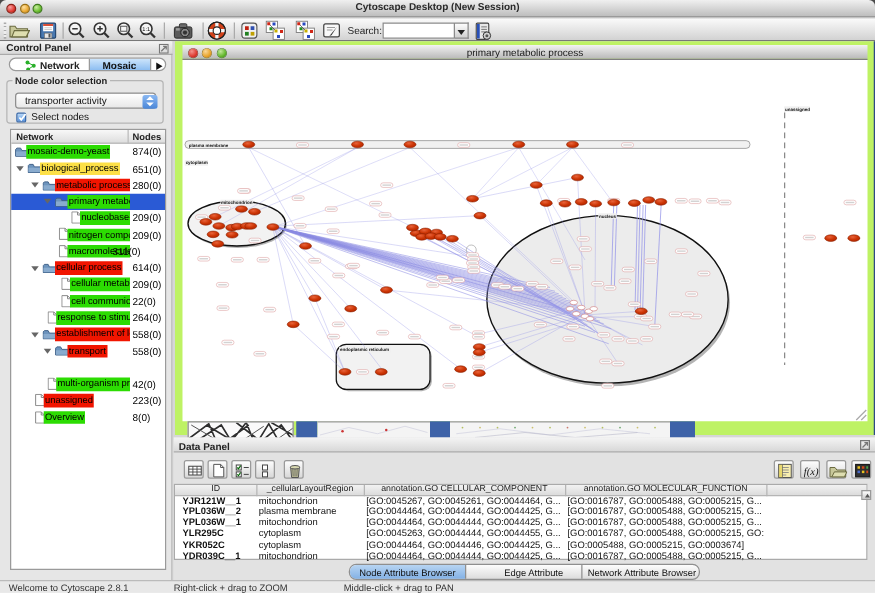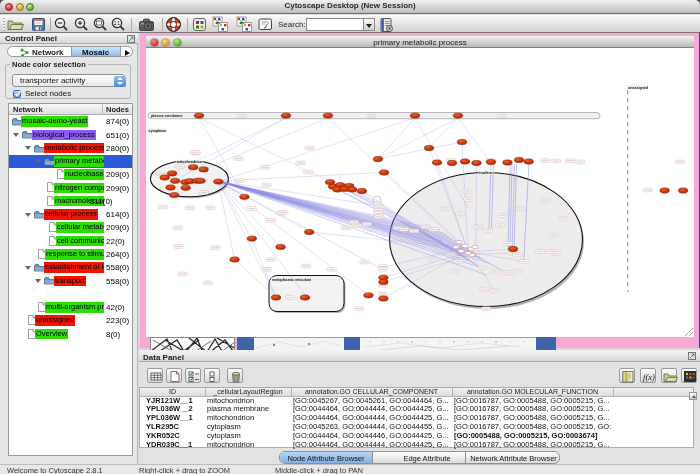--- a/index.html
+++ b/index.html
@@ -113,21 +113,21 @@
           <rect x="2" y="1.5" width="10" height="13" rx="1" fill="#e8e8e8" stroke="#444" stroke-width="0.9"></rect>
           <rect x="2.6" y="2.2" width="2.2" height="11.6" fill="#2850b8"></rect>
           <path d="M6 4.5 L10.5 4.5 M6 6.5 L10.5 6.5 M6 8.5 L10.5 8.5" stroke="#777" stroke-width="0.8"></path>
           <circle cx="10.5" cy="11.5" r="3" fill="#d0d0d0" stroke="#333" stroke-width="0.8"></circle>
           <circle cx="10.5" cy="11.5" r="1.2" fill="#555"></circle>
         </svg></div>
 </div>
 
 <div class="abs" style="left:138px;top:33px;width:562px;height:319px;background:#d6d6d6;"></div>
 
-<div class="abs" style="left:140px;top:33px;width:560px;height:315px;background:#f9a8d4;border-right:1px solid #2c4a85;">
+<div class="abs" style="left:140px;top:33px;width:560px;height:315px;background:#bef264;border-right:1px solid #2c4a85;">
   <div class="abs" style="left:6px;top:3px;width:548px;height:12px;background:linear-gradient(#f2f2f2 0%,#d8d8d8 45%,#b9b9b9 100%);border-bottom:1px solid #7f7f7f;">
     <div class="abs" style="left:4.5px;top:2.5px;width:7px;height:7px;border-radius:50%;background:radial-gradient(circle at 35% 30%, #f4938d, #dd3a30 60%, #9c1a0e);box-shadow:0 0 0 0.5px #8a3028;"></div>
     <div class="abs" style="left:16px;top:2.5px;width:7px;height:7px;border-radius:50%;background:radial-gradient(circle at 35% 30%, #fad898, #e8a42c 60%, #b2760e);box-shadow:0 0 0 0.5px #96700f;"></div>
     <div class="abs" style="left:27.5px;top:2.5px;width:7px;height:7px;border-radius:50%;background:radial-gradient(circle at 35% 30%, #c2e89a, #64b82e 60%, #387f12);box-shadow:0 0 0 0.5px #3f7a1e;"></div>
     <div class="abs" style="left:0;top:2px;width:548px;text-align:center;font-size:8px;color:#1a1a1a;">primary metabolic process</div>
   </div>
   <div class="abs" style="left:6px;top:15px;width:548px;height:289px;background:#fff;overflow:hidden;">
 <svg width="548" height="289" viewBox="0 0 548 289" style="position:absolute;left:0;top:0">
 <defs>
             <radialGradient id="ng" cx="40%" cy="32%" r="75%">
@@ -573,21 +573,21 @@
             <span style="position:absolute;left:105px;top:1.2px;font-size:8px;line-height:11px;color:#000;">874(0)</span>
           </div>
 <div style="position:absolute;left:0;top:127.5px;width:100%;height:13.28px;">
             <div style="position:absolute;left:11.5px;top:4.5px;width:0;height:0;border-left:3.5px solid transparent;border-right:3.5px solid transparent;border-top:4.5px solid #666;"></div>
             <div style="position:absolute;left:21px;top:0">
               <svg width="11" height="9" viewBox="0 0 11 9" style="position:absolute;top:2px">
                 <path d="M0.5 2.5 L0.5 8 L10.5 8 L10.5 3.5 L5.5 3.5 L4.5 1.5 L1.5 1.5 Z" fill="#6d94bd" stroke="#41628a" stroke-width="0.8"></path>
                 <path d="M0.8 4.2 L10.2 4.2 L10.2 7.7 L0.8 7.7 Z" fill="#89abce"></path>
               </svg>
             </div>
-            <span style="position:absolute;left:31px;top:1.2px;background:#8b5cf6;color:#000;font-size:7.5px;line-height:10.5px;white-space:nowrap;overflow:hidden;display:inline-block;max-width:72px;padding:0 1px;">biological_process</span>
+            <span style="position:absolute;left:31px;top:1.2px;background:#fde047;color:#000;font-size:7.5px;line-height:10.5px;white-space:nowrap;overflow:hidden;display:inline-block;max-width:72px;padding:0 1px;">biological_process</span>
             <span style="position:absolute;left:105px;top:1.2px;font-size:8px;line-height:11px;color:#000;">651(0)</span>
           </div>
 <div style="position:absolute;left:0;top:140.8px;width:100%;height:13.28px;">
             <div style="position:absolute;left:24px;top:4.5px;width:0;height:0;border-left:3.5px solid transparent;border-right:3.5px solid transparent;border-top:4.5px solid #666;"></div>
             <div style="position:absolute;left:32.5px;top:0">
               <svg width="11" height="9" viewBox="0 0 11 9" style="position:absolute;top:2px">
                 <path d="M0.5 2.5 L0.5 8 L10.5 8 L10.5 3.5 L5.5 3.5 L4.5 1.5 L1.5 1.5 Z" fill="#6d94bd" stroke="#41628a" stroke-width="0.8"></path>
                 <path d="M0.8 4.2 L10.2 4.2 L10.2 7.7 L0.8 7.7 Z" fill="#89abce"></path>
               </svg>
             </div>
@@ -824,21 +824,21 @@
 <div style="position:absolute;left:139px;top:423.2px;width:555px;height:8px;font-size:7.5px;line-height:8.6px;color:#111;">
       <span style="position:absolute;left:7px;top:0;width:57px;overflow:hidden;white-space:nowrap;font-weight:bold;">YLR295C</span>
       <span style="position:absolute;left:68px;top:0;width:82px;overflow:hidden;white-space:nowrap;font-weight:normal;">cytoplasm</span>
       <span style="position:absolute;left:154px;top:0;width:157px;overflow:hidden;white-space:nowrap;font-weight:normal;">[GO:0045263, GO:0044444, GO:0044455, G...</span>
       <span style="position:absolute;left:315px;top:0;width:157px;overflow:hidden;white-space:nowrap;font-weight:normal;">[GO:0016787, GO:0005488, GO:0005215, GO:0003824, G...</span>
     </div>
 <div style="position:absolute;left:139px;top:432.1px;width:555px;height:8px;font-size:7.5px;line-height:8.6px;color:#111;">
       <span style="position:absolute;left:7px;top:0;width:57px;overflow:hidden;white-space:nowrap;font-weight:bold;">YKR052C</span>
       <span style="position:absolute;left:68px;top:0;width:82px;overflow:hidden;white-space:nowrap;font-weight:normal;">cytoplasm</span>
       <span style="position:absolute;left:154px;top:0;width:157px;overflow:hidden;white-space:nowrap;font-weight:normal;">[GO:0044464, GO:0044446, GO:0044425, G...</span>
-      <span style="position:absolute;left:315px;top:0;width:157px;overflow:hidden;white-space:nowrap;font-weight:bold;">[GO:0005488, GO:0005215, GO:0003674]</span>
+      <span style="position:absolute;left:315px;top:0;width:157px;overflow:hidden;white-space:nowrap;font-weight:normal;">[GO:0005488, GO:0005215, GO:0003674]</span>
     </div>
 <div style="position:absolute;left:139px;top:441.0px;width:555px;height:8px;font-size:7.5px;line-height:8.6px;color:#111;">
       <span style="position:absolute;left:7px;top:0;width:57px;overflow:hidden;white-space:nowrap;font-weight:bold;">YDR039C__1</span>
       <span style="position:absolute;left:68px;top:0;width:82px;overflow:hidden;white-space:nowrap;font-weight:normal;">mitochondrion</span>
       <span style="position:absolute;left:154px;top:0;width:157px;overflow:hidden;white-space:nowrap;font-weight:normal;">[GO:0044464, GO:0044444, GO:0044425, G...</span>
       <span style="position:absolute;left:315px;top:0;width:157px;overflow:hidden;white-space:nowrap;font-weight:normal;">[GO:0016787, GO:0005488, GO:0005215, G...</span>
     </div>
 <div class="abs" style="left:689px;top:392px;width:8px;height:8px;background:linear-gradient(#fff,#ccc);border:1px solid #999;">
   <div class="abs" style="left:1.5px;top:2px;width:0;height:0;border-left:2.5px solid transparent;border-right:2.5px solid transparent;border-bottom:3px solid #555;"></div>
 </div>

